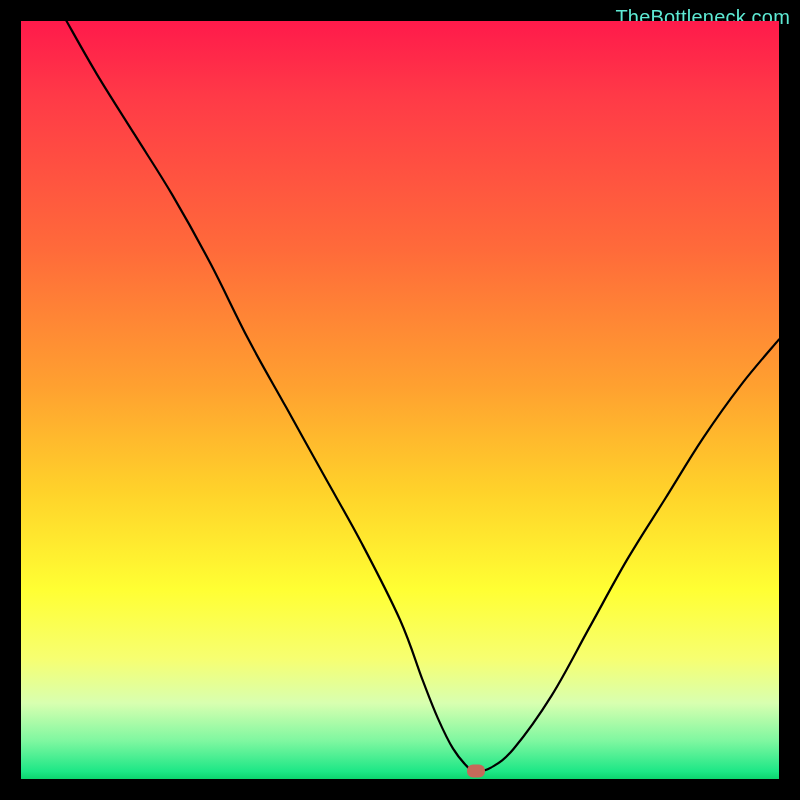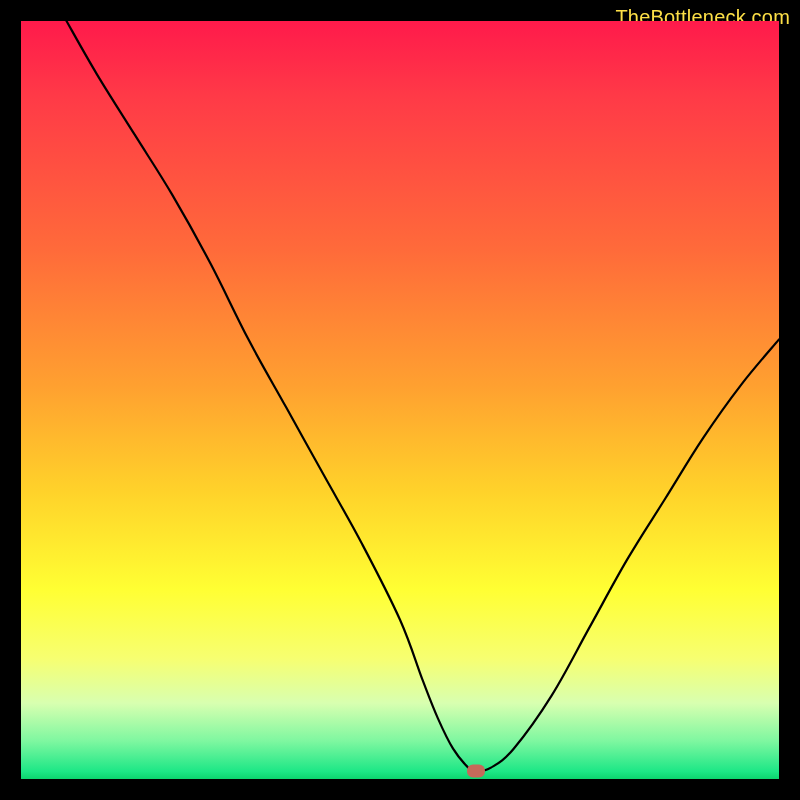--- a/index.html
+++ b/index.html
@@ -54,21 +54,21 @@
     width: 18px;
     height: 13px;
     border-radius: 6px;
     background: #c46a5a;
     transform: translate(-50%, -50%);
   }
   .watermark {
     position: absolute;
     top: 6px;
     right: 10px;
-    color: #fde047;
+    color: #5eead4;
     font-size: 20px;
     letter-spacing: 0.2px;
     font-weight: 500;
   }
 </style>
 </head>
 <body>
 
 <div class="frame">
   <div class="watermark">TheBottleneck.com</div>

